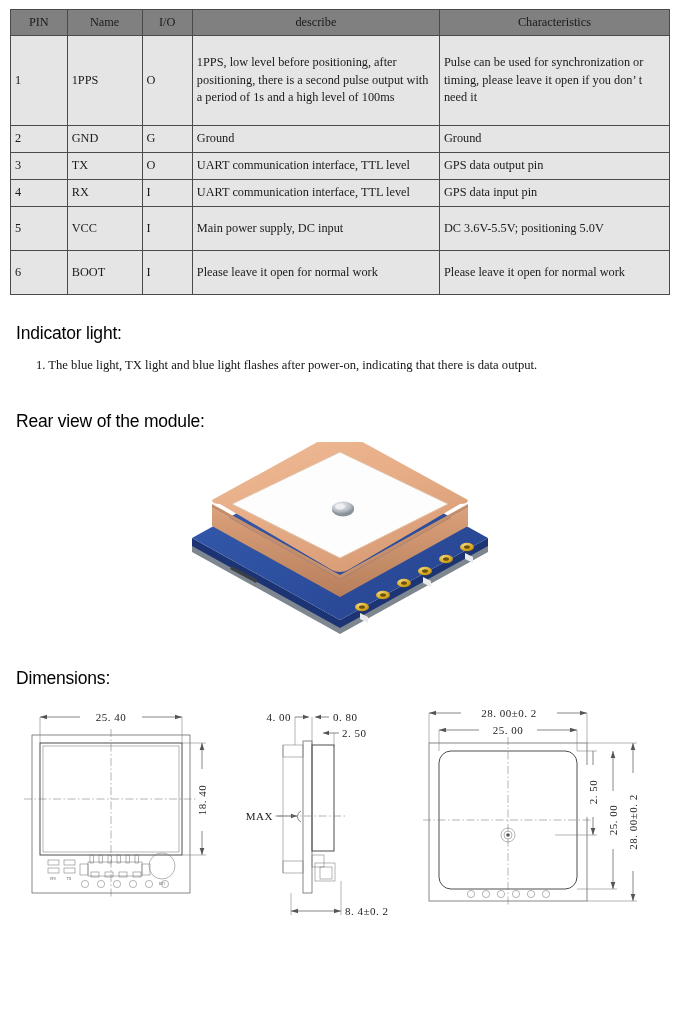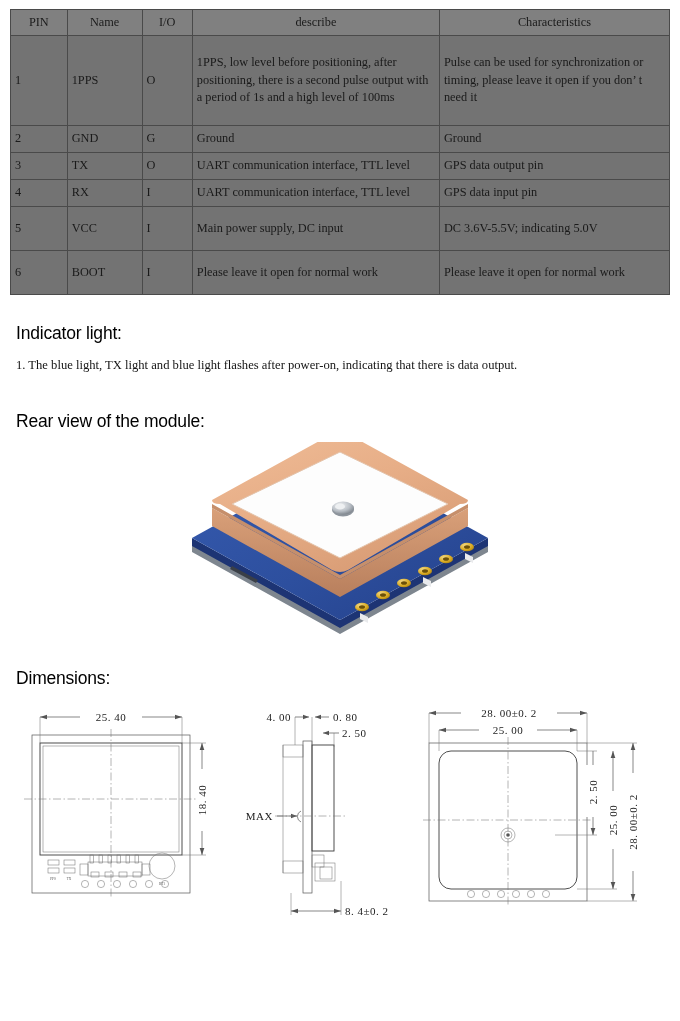--- a/index.html
+++ b/index.html
@@ -28,21 +28,21 @@
     vertical-align: middle;
     line-height: 1.42;
     padding: 3px 4px;
   }
   table.pin-table thead th {
     background: #808080;
     color: #1a1a1a;
     font-weight: normal;
     height: 26px;
   }
-  table.pin-table tbody td { background: #737373; }
+  table.pin-table tbody td { background: #e5e5e5; }
   .col-pin   { width: 53px; }
   .col-name  { width: 70px; }
   .col-io    { width: 47px; }
   .col-desc  { width: 231px; }
   .col-char  { width: 215px; }
   .r-tall1 td { height: 90px; }
   .r-1line td { height: 27px; }
   .r-2line td { height: 44px; }
 
   
@@ -56,21 +56,21 @@
     padding: 0 0 0 16px;
   }
   #indicator-heading { padding-top: 28px; }
   .body-line {
     font-size: 12.6px;
     line-height: 1.52;
     color: #141414;
     padding: 0 22px 0 16px;
     margin: 0;
   }
-  #indicator-list { padding-top: 12px; }
+  #indicator-list { padding-top: 12px; margin-left: 20px; }
   #indicator-list .body-line + .body-line { margin-top: 2px; }
 
   #rear-heading { padding-top: 36px; }
   #dims-heading { padding-top: 26px; }
 
   
   .module-figure { width: 680px; height: 200px; position: relative; margin-top: 10px; }
   .module-figure svg { display: block; margin: 0 auto; }
 
   
@@ -133,21 +133,21 @@
         <td>RX</td>
         <td>I</td>
         <td>UART communication interface, TTL level</td>
         <td>GPS data input pin</td>
       </tr>
       <tr class="r-2line">
         <td>5</td>
         <td>VCC</td>
         <td>I</td>
         <td>Main power supply, DC input</td>
-        <td>DC 3.6V-5.5V; indicating 5.0V</td>
+        <td>DC 3.6V-5.5V; positioning 5.0V</td>
       </tr>
       <tr class="r-2line">
         <td>6</td>
         <td>BOOT</td>
         <td>I</td>
         <td>Please leave it open for normal work</td>
         <td>Please leave it open for normal work</td>
       </tr>
     </tbody>
   </table>

